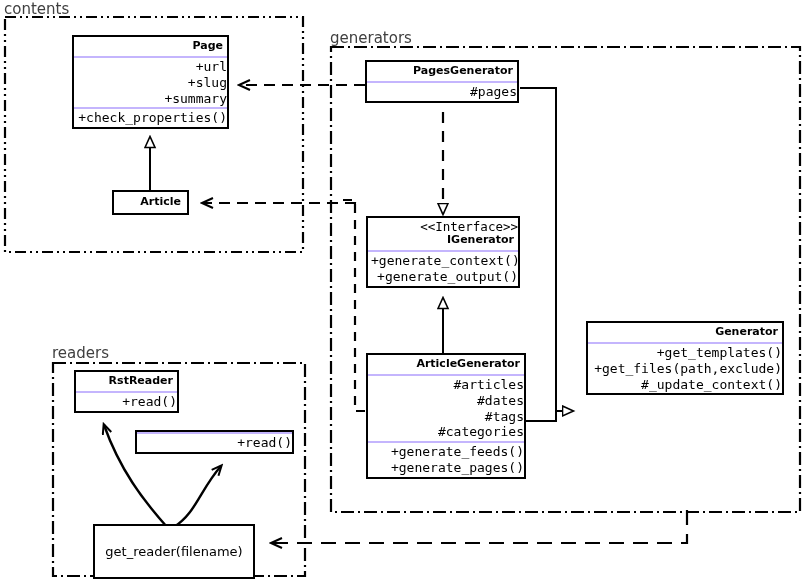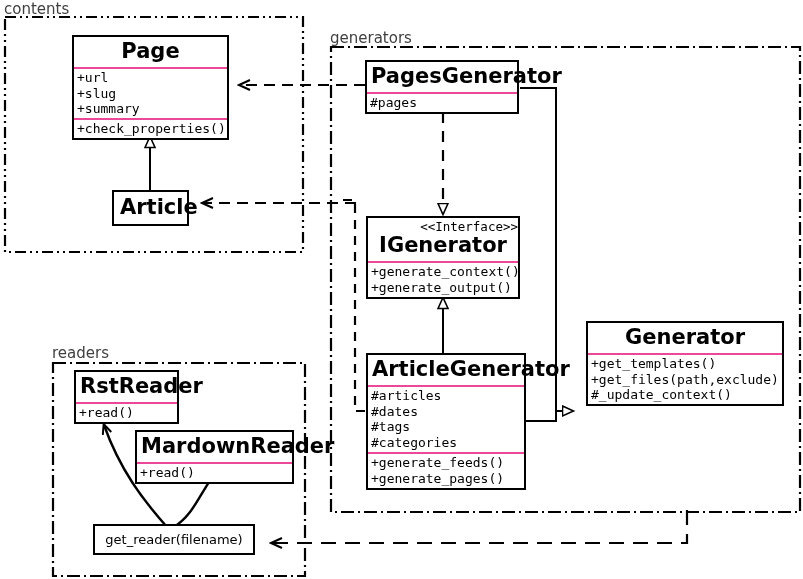--- a/index.html
+++ b/index.html
@@ -37,56 +37,57 @@
   }
   
   .umlbox {
     position: absolute;
     background: #ffffff;
     border: 2px solid #000000;
     box-sizing: border-box;
     z-index: 5;
   }
   .uml-title {
-    text-align: center;
+    text-align: right;
     font-family: "DejaVu Sans", sans-serif;
     font-weight: bold;
-    font-size: 21px;
+    font-size: 11px;
     color: #000;
     padding: 3px 4px 4px 4px;
     line-height: 1.08;
     white-space: nowrap;
   }
   .uml-stereo {
     text-align: right;
     font-family: "DejaVu Sans Mono", monospace;
     font-weight: normal;
     font-size: 12.5px;
     color: #000;
     line-height: 1.15;
     padding-top: 2px;
   }
   .uml-compartment {
-    border-top: 2px solid #ec4899;
+    border-top: 2px solid #c4b5fd;
     padding: 1px 0 1px 0;
+    text-align: right;
   }
   .uml-row {
     font-family: "DejaVu Sans Mono", monospace;
     font-size: 13px;
     color: #000;
     line-height: 1.22;
     padding-left: 3px;
     white-space: nowrap;
   }
   .plain-label {
     font-family: "DejaVu Sans", sans-serif;
     font-size: 13px;
     color: #000;
     text-align: center;
-    padding: 6px 6px;
+    padding: 18px 6px;
     white-space: nowrap;
   }
   .title-only > .uml-title { padding: 4px 6px 5px 6px; }
 </style>
 </head>
 <body>
 
 <div id="canvas">
 
   <svg id="wires" viewBox="0 0 803 579" xmlns="http://www.w3.org/2000/svg">
@@ -193,21 +194,20 @@
   </div>
 
   <div class="umlbox" style="left:74px; top:370px; width:105px;">
     <div class="uml-title">RstReader</div>
     <div class="uml-compartment">
       <div class="uml-row">+read()</div>
     </div>
   </div>
 
   <div class="umlbox" style="left:135px; top:430px; width:159px;">
-    <div class="uml-title">MardownReader</div>
     <div class="uml-compartment">
       <div class="uml-row">+read()</div>
     </div>
   </div>
 
   <div class="umlbox" style="left:93px; top:524px; width:162px;">
     <div class="plain-label">get_reader(filename)</div>
   </div>
 
 </div>

